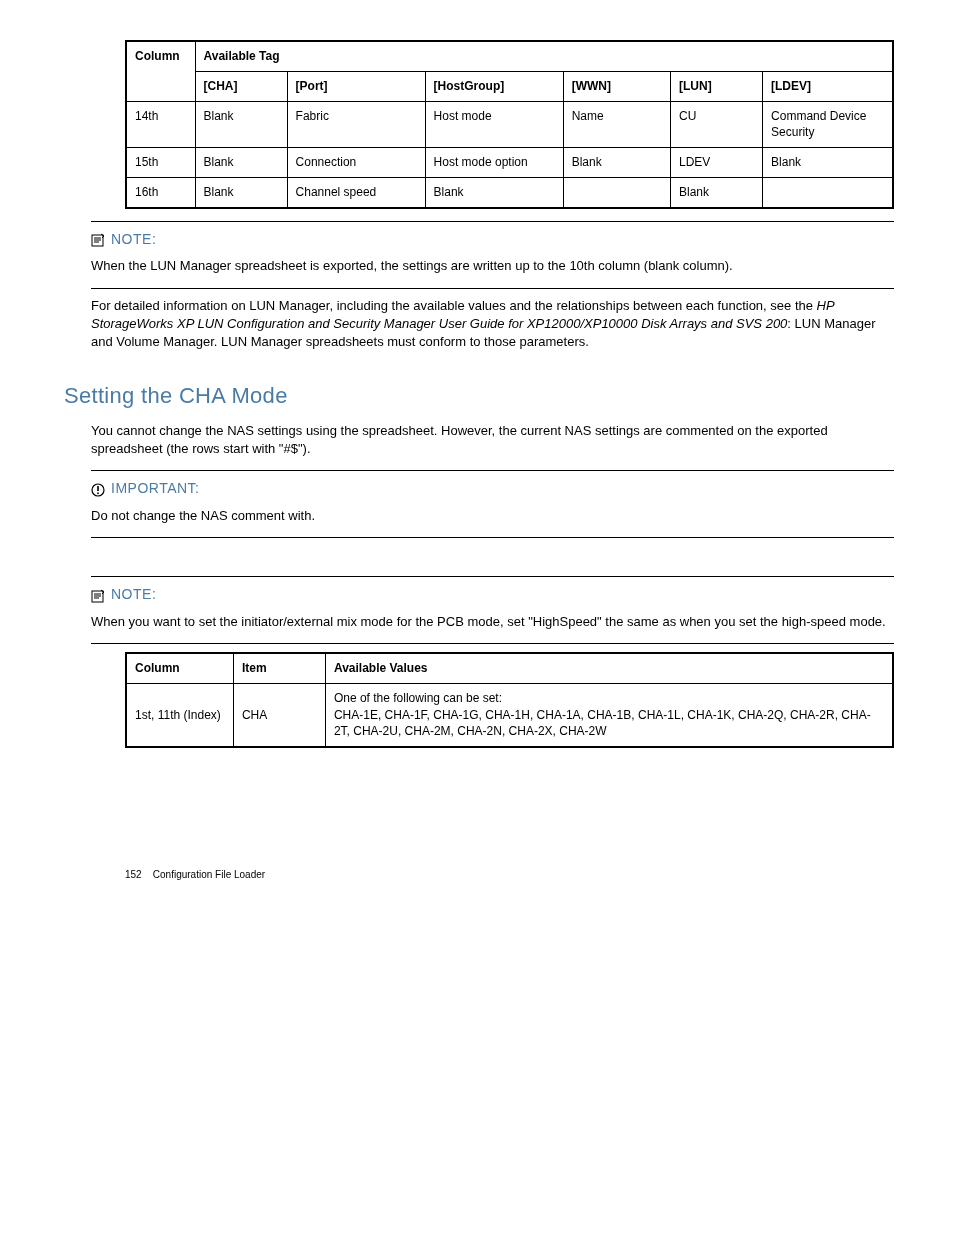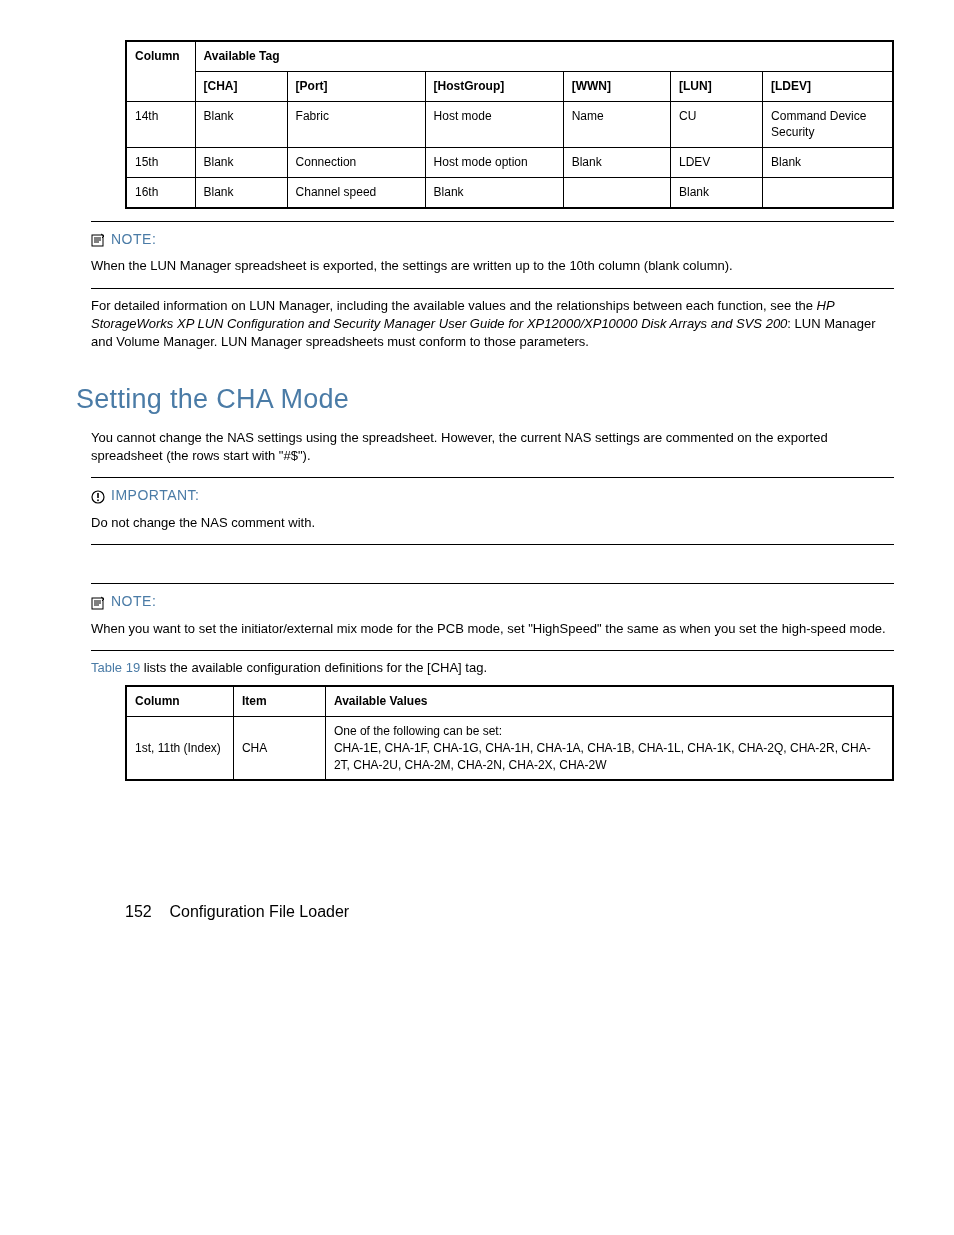--- a/index.html
+++ b/index.html
@@ -9,28 +9,28 @@
 table.t1 th{font-weight:bold}
 .hdr-row th{border-bottom:2px solid #000}
 .sub-hdr th{border-top:none}
 .func-tag{text-align:center;border-bottom:1px solid #000}
 .indent{margin-left:31px}
 .indent2{margin-left:65px}
 hr{border:none;border-top:1px solid #000;margin:12px 0 8px 0}
 .note-hdr,.imp-hdr{color:#4a7ba6;font-size:14px;letter-spacing:0.5px}
 .note-icon,.imp-icon{display:inline-block;width:16px;height:14px;vertical-align:middle;margin-right:4px}
 p{margin:8px 0}
-h2{color:#4a7ba6;font-weight:normal;font-size:27px;margin:30px 0 10px 16px;letter-spacing:0.3px}
+h2{color:#4a7ba6;font-weight:normal;font-size:22px;margin:30px 0 10px 4px;letter-spacing:0.3px}
 .table-caption{color:#b85c00;font-weight:bold;font-size:13px;margin:18px 0 8px 0}
 .link{color:#4a7ba6}
 .italic{font-style:italic}
 table.t2{border:2px solid #000;margin-left:65px;width:calc(100% - 65px)}
 table.t2 th,table.t2 td{border:1px solid #000;padding:6px 8px;text-align:left;vertical-align:middle;font-size:12px}
 table.t2 th{font-weight:bold}
-.footer{margin-top:120px;font-size:16px;margin-left:65px}
+.footer{margin-top:120px;font-size:10px;margin-left:65px}
 .col1{width:9%}.col2{width:12%}.col3{width:18%}.col4{width:18%}.col5{width:14%}.col6{width:12%}.col7{width:17%}
 .t2 .c1{width:14%}.t2 .c2{width:12%}.t2 .c3{width:74%}
 </style>
 </head>
 <body>
 
 <div class="indent2">
 <table class="t1">
 <tbody>
         <tr class="hdr-row">
@@ -112,21 +112,20 @@
 <div>
 <span class="note-icon"><svg width="16" height="14" viewBox="0 0 16 14">
           <rect x="1" y="2" width="11" height="11" fill="none" stroke="#000" stroke-width="1"></rect>
           <path d="M3 5h7M3 7h7M3 9h5" stroke="#000" stroke-width="1"></path>
           <path d="M10 1l3 2-2 2" fill="none" stroke="#000" stroke-width="1"></path>
         </svg></span><span class="note-hdr">NOTE:</span>
 <p>When you want to set the initiator/external mix mode for the PCB mode, set "HighSpeed" the same as when you set the high-speed mode.</p>
 </div>
 <hr>
 
-<p><span class="link">Table 19</span><span> lists the available configuration definitions for the [CHA] tag.</span></p>
 
 </div>
 
 <table class="t2">
 <tbody>
       <tr>
 <th class="c1">Column</th>
 <th class="c2">Item</th>
 <th class="c3">Available Values</th>
 </tr>

